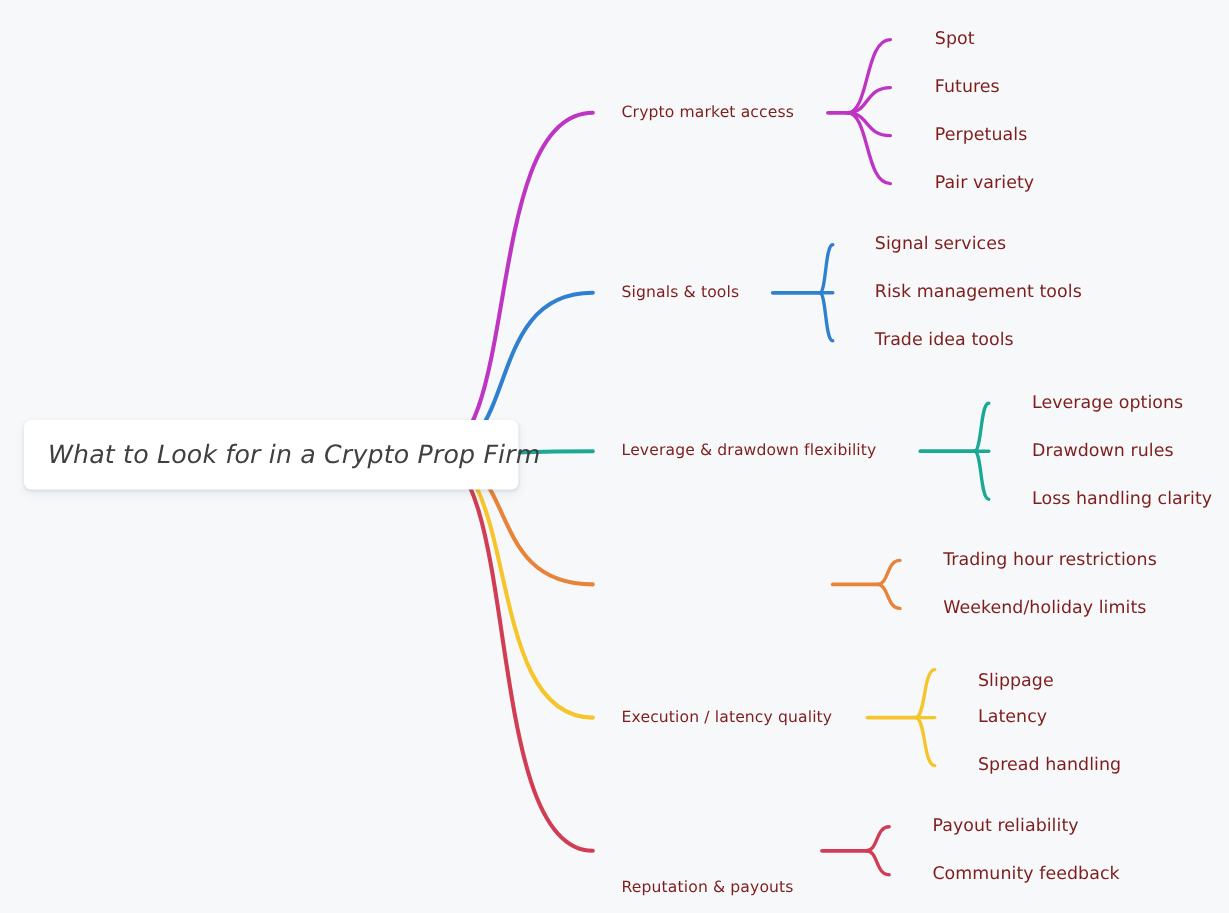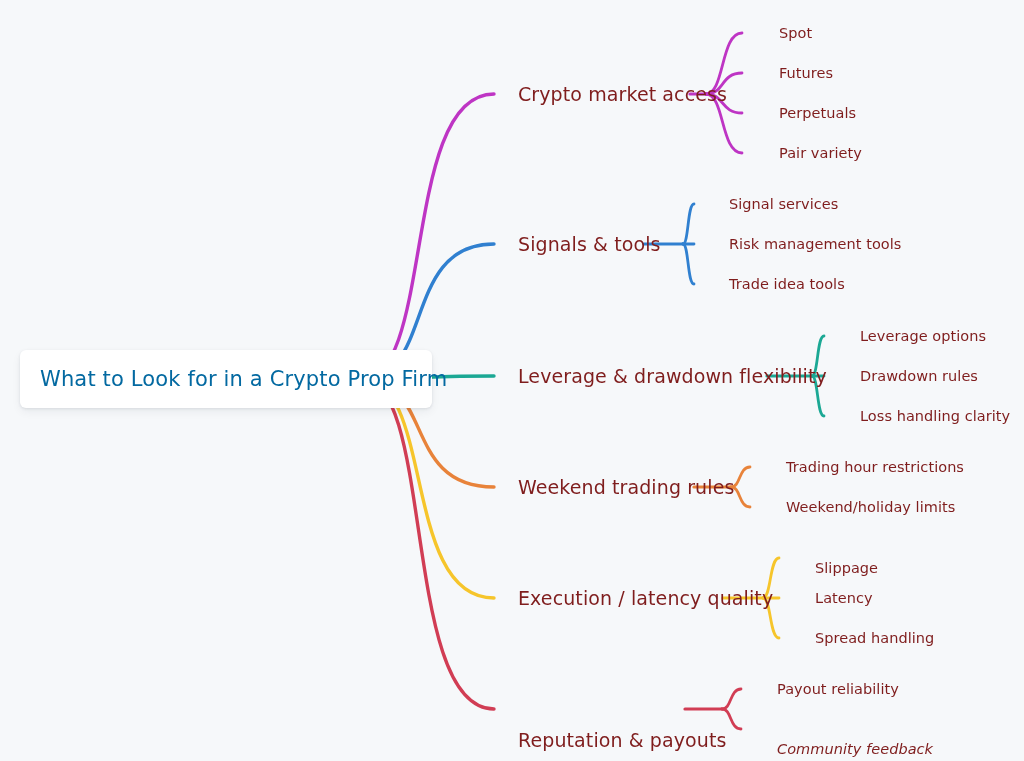--- a/index.html
+++ b/index.html
@@ -23,21 +23,21 @@
     height: 761px;
   }
   .node-label {
     position: absolute;
     white-space: nowrap;
     color: #7f1d1d;
     line-height: 1;
     transform: translateY(-50%);
   }
   .branch-label {
-    font-size: 19px;
+    font-size: 13px;
     letter-spacing: 0.1px;
   }
   .leaf-label {
     font-size: 14.5px;
     letter-spacing: 0.05px;
   }
   #root-node {
     position: absolute;
     background: #ffffff;
     border-radius: 6px;
@@ -131,39 +131,38 @@
       </g>
       <g>
         <path d="M 722 709 C 731.88 709, 729.6 689, 741 689" fill="none" stroke="#d13d54" stroke-width="2.8" stroke-linecap="round"></path>
       </g>
       <g>
         <path d="M 722 709 C 731.88 709, 729.6 729, 741 729" fill="none" stroke="#d13d54" stroke-width="2.8" stroke-linecap="round"></path>
       </g>
     </svg>
 
   <div id="root-node" style="left: 20px; top: 350px; width: 412px; height: 58px; background: rgb(255, 255, 255); padding-left: 20px;">
-    <span id="root-label" style="color: #0369a1;">What to Look for in a Crypto Prop Firm</span>
+    <span id="root-label" style="color: #404040; font-style: italic;">What to Look for in a Crypto Prop Firm</span>
   </div>
 
 <div class="node-label branch-label" style="left: 518px; top: 94px;">Crypto market access</div>
     <div class="node-label leaf-label" style="left: 779px; top: 33px;">Spot</div>
     <div class="node-label leaf-label" style="left: 779px; top: 73px;">Futures</div>
     <div class="node-label leaf-label" style="left: 779px; top: 113px;">Perpetuals</div>
     <div class="node-label leaf-label" style="left: 779px; top: 153px;">Pair variety</div>
     <div class="node-label branch-label" style="left: 518px; top: 244px;">Signals &amp; tools</div>
     <div class="node-label leaf-label" style="left: 729px; top: 204px;">Signal services</div>
     <div class="node-label leaf-label" style="left: 729px; top: 244px; text-align: center;">Risk management tools</div>
     <div class="node-label leaf-label" style="left: 729px; top: 284px;">Trade idea tools</div>
     <div class="node-label branch-label" style="left: 518px; top: 376px;">Leverage &amp; drawdown flexibility</div>
     <div class="node-label leaf-label" style="left: 860px; top: 336px;">Leverage options</div>
     <div class="node-label leaf-label" style="left: 860px; top: 376px;">Drawdown rules</div>
     <div class="node-label leaf-label" style="left: 860px; top: 416px;">Loss handling clarity</div>
-    <div class="node-label branch-label" style="left: 518px; top: 487px;">Weekend trading rules</div>
     <div class="node-label leaf-label" style="left: 786px; top: 467px;">Trading hour restrictions</div>
     <div class="node-label leaf-label" style="left: 786px; top: 507px;">Weekend/holiday limits</div>
     <div class="node-label branch-label" style="left: 518px; top: 598px;">Execution / latency quality</div>
     <div class="node-label leaf-label" style="left: 815px; top: 558px; margin-top: 10px;">Slippage</div>
     <div class="node-label leaf-label" style="left: 815px; top: 598px;">Latency</div>
     <div class="node-label leaf-label" style="left: 815px; top: 638px;">Spread handling</div>
     <div class="node-label branch-label" style="left: 518px; top: 740px;">Reputation &amp; payouts</div>
     <div class="node-label leaf-label" style="left: 777px; top: 689px;">Payout reliability</div>
-    <div class="node-label leaf-label" style="left: 777px; top: 749px; font-style: italic;">Community feedback</div>
+    <div class="node-label leaf-label" style="left: 777px; top: 729px;">Community feedback</div>
   </div>
 
 </body></html>

